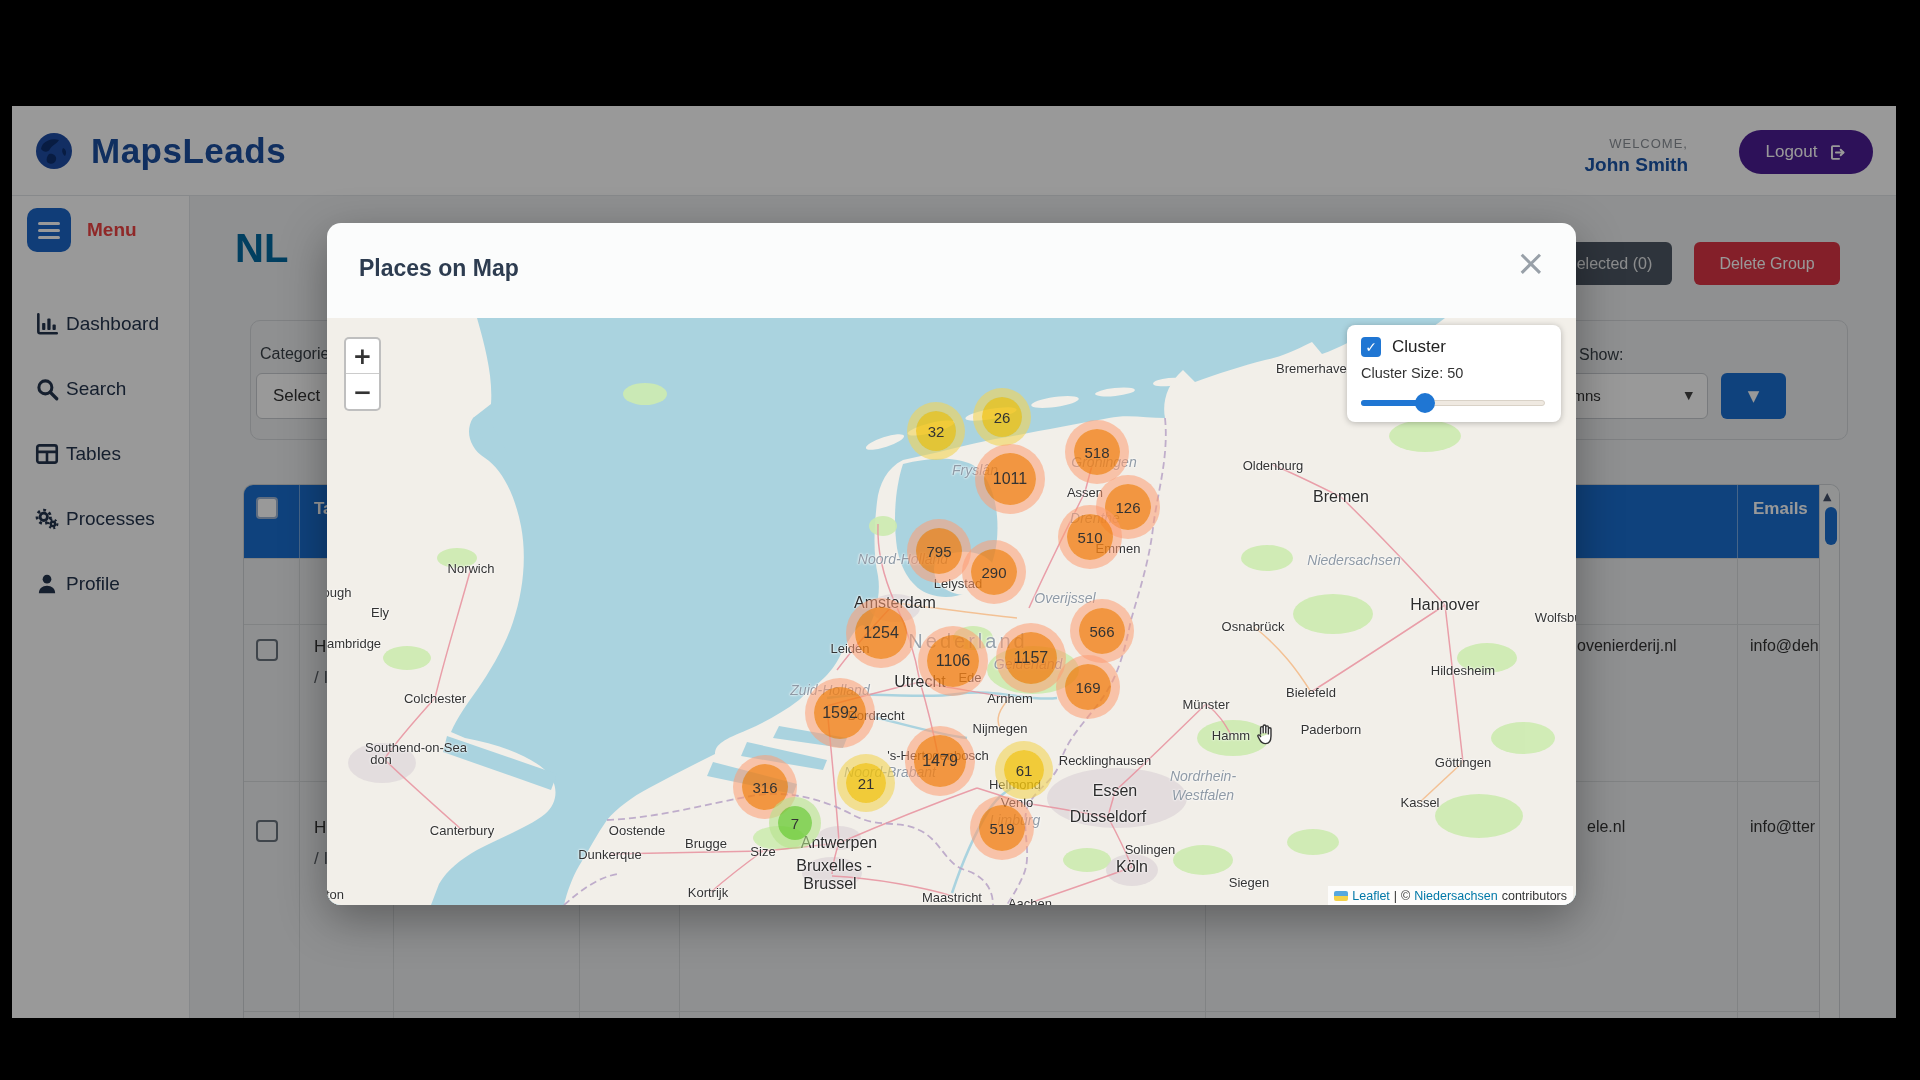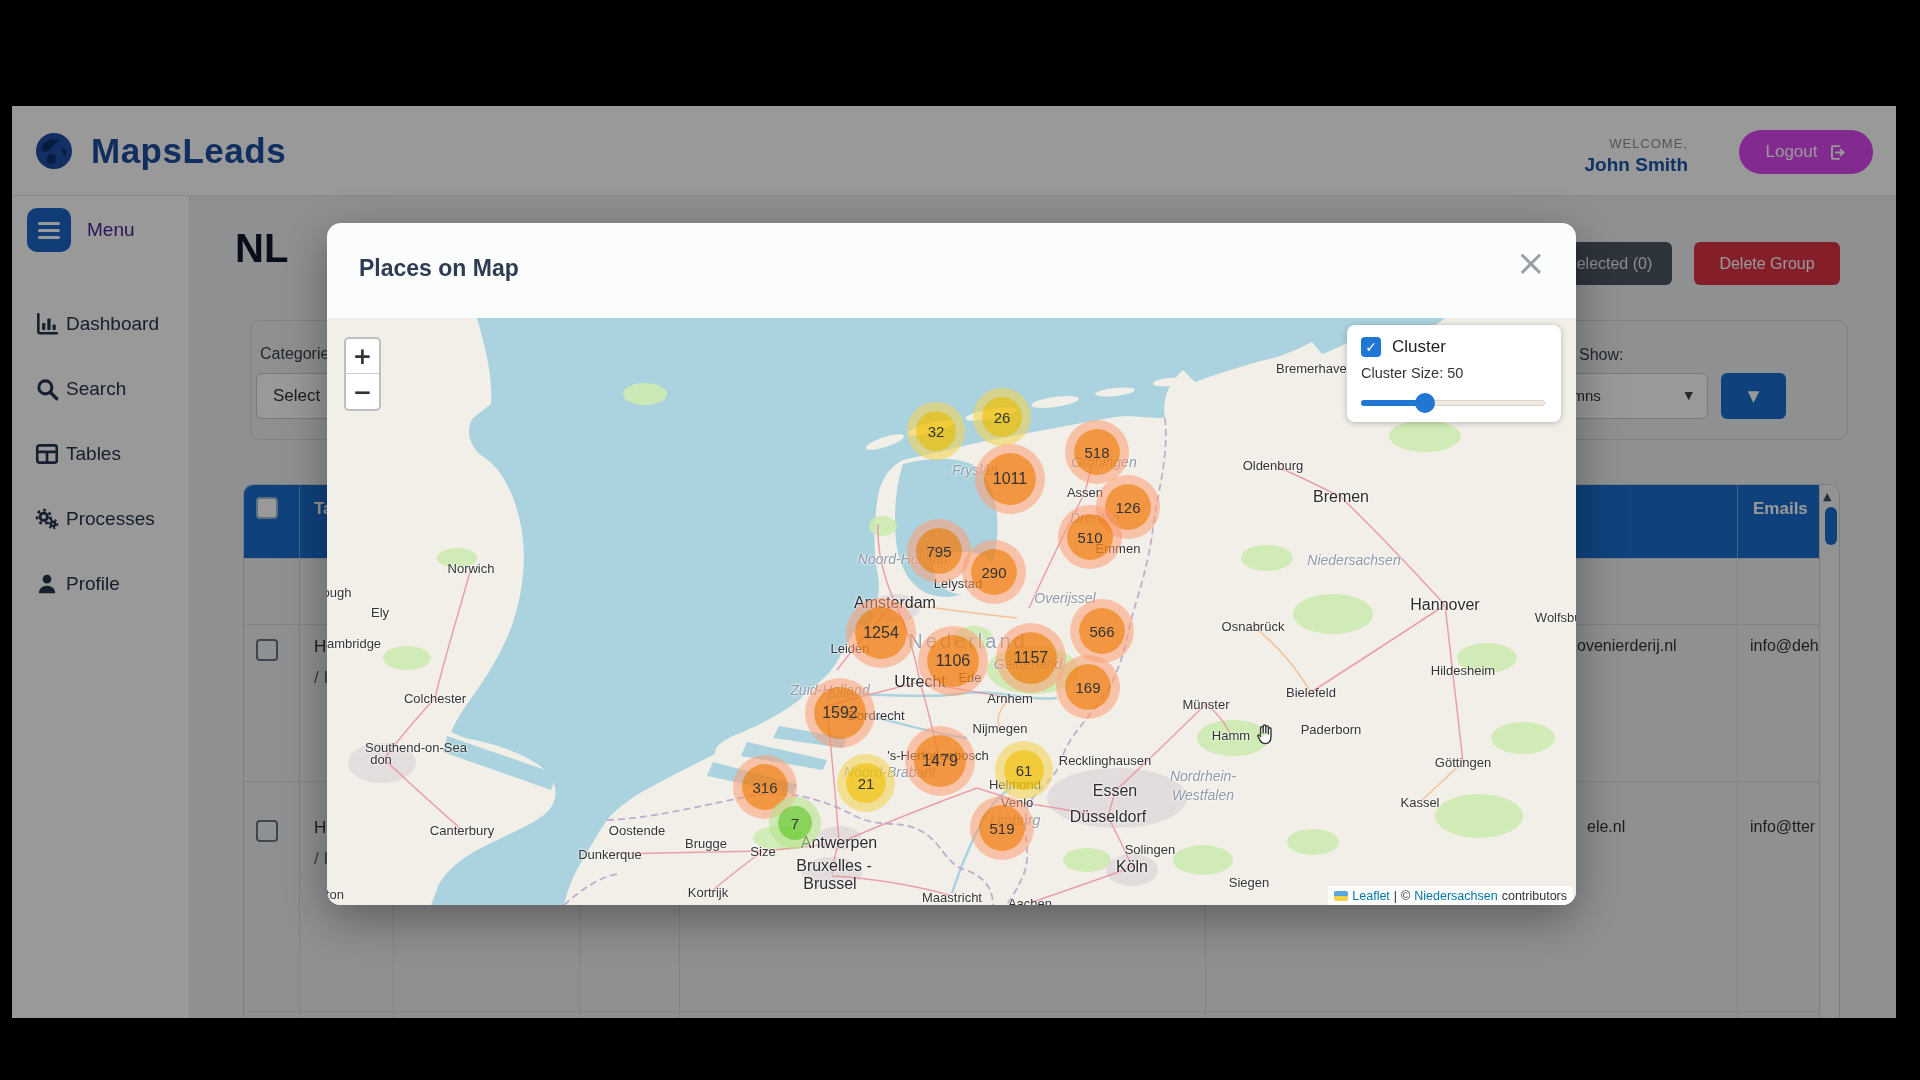--- a/index.html
+++ b/index.html
@@ -7,36 +7,36 @@
   .screen { position:relative; width:1920px; height:1080px; background:#000; }
   .app { position:absolute; left:12px; top:106px; width:1884px; height:912px; background:#eef0f2; overflow:hidden; }
 
   
   .topbar { position:absolute; left:0; top:0; width:1884px; height:90px; background:#ffffff; border-bottom:1px solid #e2e5e8; }
   .brand { position:absolute; left:21px; top:24px; display:flex; align-items:center; gap:16px; }
   .brand-text { font-size:35px; font-weight:bold; color:#1c4fa0; letter-spacing:.5px; }
   .user-block { position:absolute; right:208px; top:30px; text-align:right; }
   .welcome { font-size:13px; color:#8a9097; letter-spacing:1px; }
   .username { font-size:19px; font-weight:bold; color:#1b55a8; margin-top:3px; }
-  .logout-btn { position:absolute; right:23px; top:24px; width:134px; height:44px; background:#d946ef; border:none; border-radius:22px;
+  .logout-btn { position:absolute; right:23px; top:24px; width:134px; height:44px; background:#4c1d95; border:none; border-radius:22px;
     color:#fff; font-size:17px; font-family:inherit; display:flex; align-items:center; justify-content:center; gap:10px; cursor:pointer; }
 
   
   .sidebar { position:absolute; left:0; top:90px; width:178px; height:822px; background:#ffffff; border-right:1px solid #e2e5e8; }
   .menu-row { position:absolute; left:15px; top:12px; display:flex; align-items:center; gap:16px; }
   .menu-btn { width:44px; height:44px; background:#1b66c9; border-radius:10px; display:flex; flex-direction:column; justify-content:center; align-items:center; gap:4px; cursor:pointer; }
   .menu-btn i { display:block; width:22px; height:3px; background:#fff; border-radius:2px; }
-  .menu-label { font-size:19px; font-weight:normal; color:#4c1d95; }
+  .menu-label { font-size:19px; font-weight:bold; color:#ef4444; }
   .nav { position:absolute; left:0; top:95px; width:178px; }
   .nav-item { height:65px; display:flex; align-items:center; padding-left:22px; gap:6px; cursor:pointer; }
   .nav-item svg { flex:0 0 auto; }
   .nav-label { font-size:19px; color:#24344d; }
 
   
-  .page-title { position:absolute; left:223px; top:120px; font-size:40px; font-weight:bold; color:#0f172a; }
+  .page-title { position:absolute; left:223px; top:120px; font-size:40px; font-weight:bold; color:#0369a1; }
   .btn-selected { position:absolute; left:1497px; top:136px; width:163px; height:43px; background:#4e5864; border:none; border-radius:6px;
     color:#e8eaec; font-size:16px; font-family:inherit; text-align:left; padding-left:57px; cursor:pointer; }
   .btn-delete { position:absolute; left:1682px; top:136px; width:146px; height:43px; background:#dc3545; border:none; border-radius:6px;
     color:#fff; font-size:16px; font-family:inherit; cursor:pointer; }
   .filter-panel { position:absolute; left:238px; top:214px; width:1598px; height:120px; border:1px solid #d4d7da; border-radius:10px; }
   .flabel { position:absolute; font-size:16px; color:#3a4148; }
   .f-cat-label { left:9px; top:24px; }
   .f-show-label { left:1328px; top:25px; }
   .fselect { position:absolute; height:46px; background:#fff; border:1px solid #c9ccd0; border-radius:6px; font-size:17px; color:#333;
     line-height:44px; padding-left:16px; cursor:pointer; }

